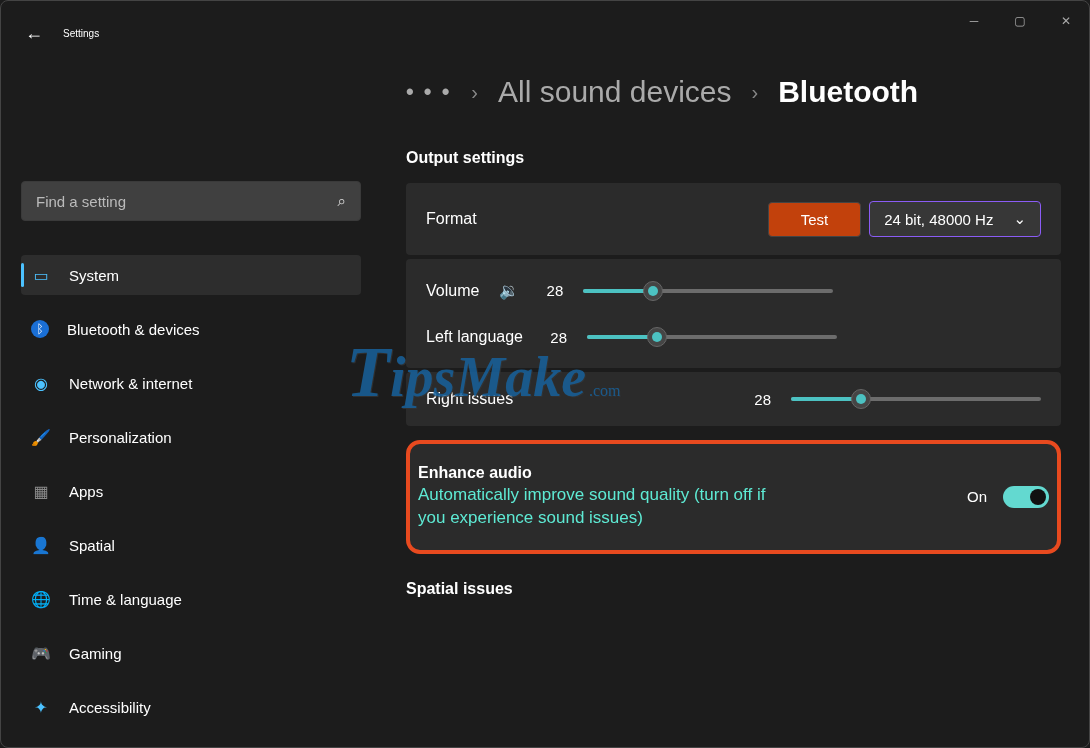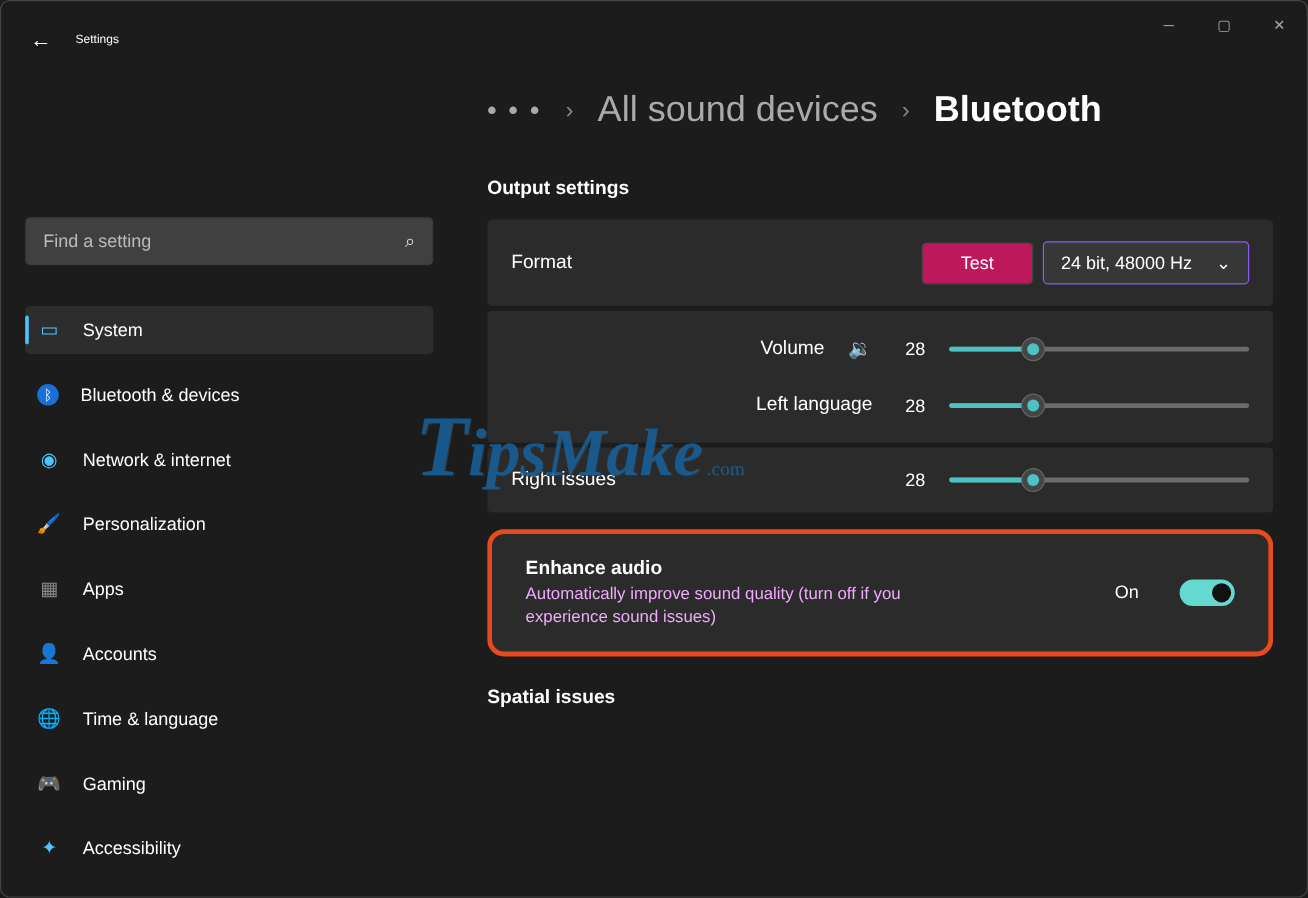--- a/index.html
+++ b/index.html
@@ -93,24 +93,24 @@
 .breadcrumb .current { color: #fff; font-weight: 600; }
 .section-title { font-size: 16px; font-weight: 600; margin-bottom: 16px; }
 
 .card {
   background: #2b2b2b;
   border-radius: 4px;
   padding: 18px 20px;
   margin-bottom: 4px;
   display: flex; align-items: center;
 }
-.card.multi { flex-direction: column; align-items: flex-end; gap: 28px; padding: 22px 20px; }
+.card.multi { flex-direction: column; align-items: flex-start; gap: 28px; padding: 22px 20px; }
 .row-label { font-size: 16px; color: #fff; flex: 1; }
 .btn-secondary {
-  background: #be185d; border: 1px solid #444;
+  background: #c2410c; border: 1px solid #444;
   color: #fff; padding: 8px 32px; border-radius: 4px;
   font-size: 15px; margin-right: 8px;
 }
 .dropdown {
   background: #373737; border: 1px solid #8b5cf6;
   color: #fff; padding: 8px 14px; border-radius: 4px;
   font-size: 15px;
   display: flex; align-items: center; gap: 20px;
 }
 .slider-row { display: flex; align-items: center; gap: 20px; }
@@ -133,29 +133,29 @@
 .slider-thumb::after {
   content: ""; width: 10px; height: 10px; border-radius: 50%;
   background: #4cc2c2;
 }
 .vol-icon { font-size: 16px; color: #fff; }
 
 .enhance-card {
   background: #2b2b2b;
   border: 4px solid #e84a1f;
   border-radius: 14px;
-  padding: 20px 28px;
+  padding: 20px 8px;
   margin-top: 14px;
   margin-bottom: 26px;
-  display: flex; align-items: center; gap: 34px;
+  display: flex; align-items: center; gap: 16px;
   position: relative;
 }
 .enhance-text { flex: 1; }
 .enhance-title { font-size: 16px; font-weight: 600; margin-bottom: 2px; }
-.enhance-desc { font-size: 14px; color: #f0abfc; line-height: 1.35; max-width: 360px; }
+.enhance-desc { font-size: 17px; color: #5eead4; line-height: 1.35; max-width: 360px; }
 .enhance-link { font-size: 14px; color: #76c7e8; margin-top: 6px; font-weight: 600; }
 .toggle-label { font-size: 15px; }
 .toggle {
   width: 46px; height: 22px; border-radius: 12px;
   background: #63d9d0; position: relative;
 }
 .toggle::after {
   content: ""; position: absolute; right: 3px; top: 3px;
   width: 16px; height: 16px; border-radius: 50%;
   background: #111;
@@ -212,21 +212,21 @@
     <div class="nav-item">
       <span class="nav-icon">🖌️</span>
       <span>Personalization</span>
     </div>
     <div class="nav-item">
       <span class="nav-icon" style="color:#888">▦</span>
       <span>Apps</span>
     </div>
     <div class="nav-item">
       <span class="nav-icon" style="color:#6ab04c">👤</span>
-      <span>Accounts</span>
+      <span>Spatial</span>
     </div>
     <div class="nav-item">
       <span class="nav-icon">🌐</span>
       <span>Time &amp; language</span>
     </div>
     <div class="nav-item">
       <span class="nav-icon" style="color:#aaa">🎮</span>
       <span>Gaming</span>
     </div>
     <div class="nav-item">

